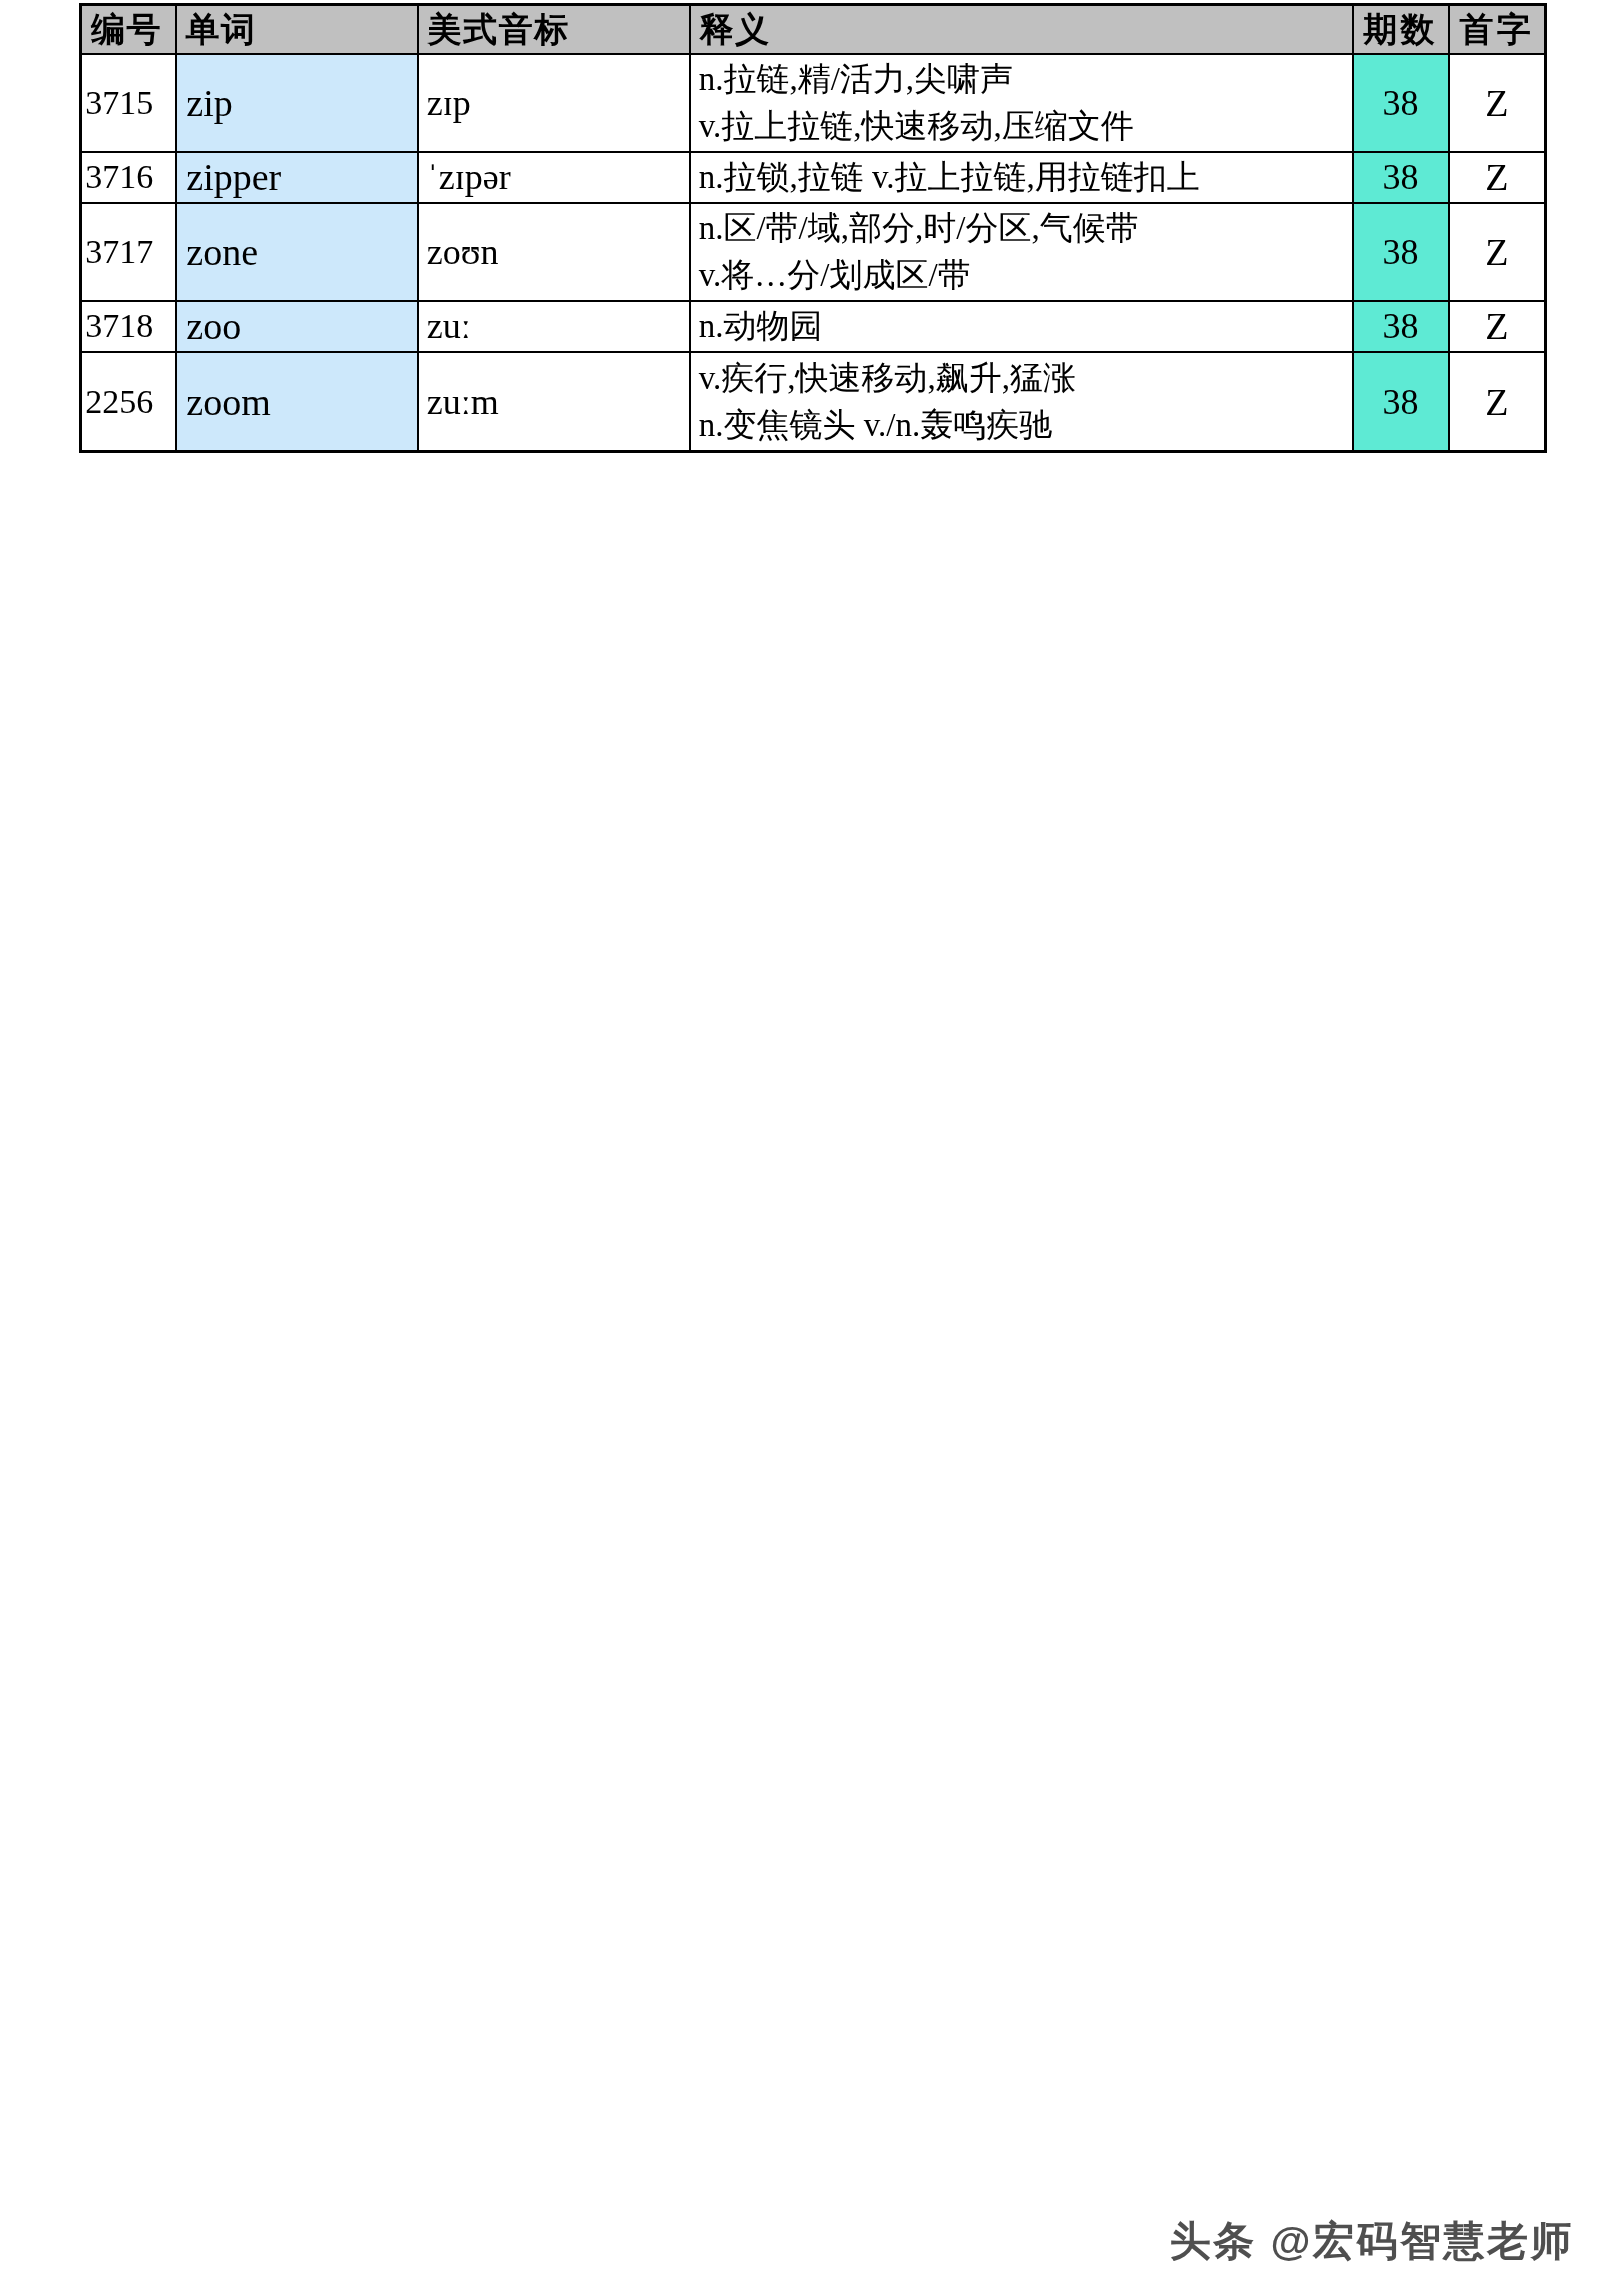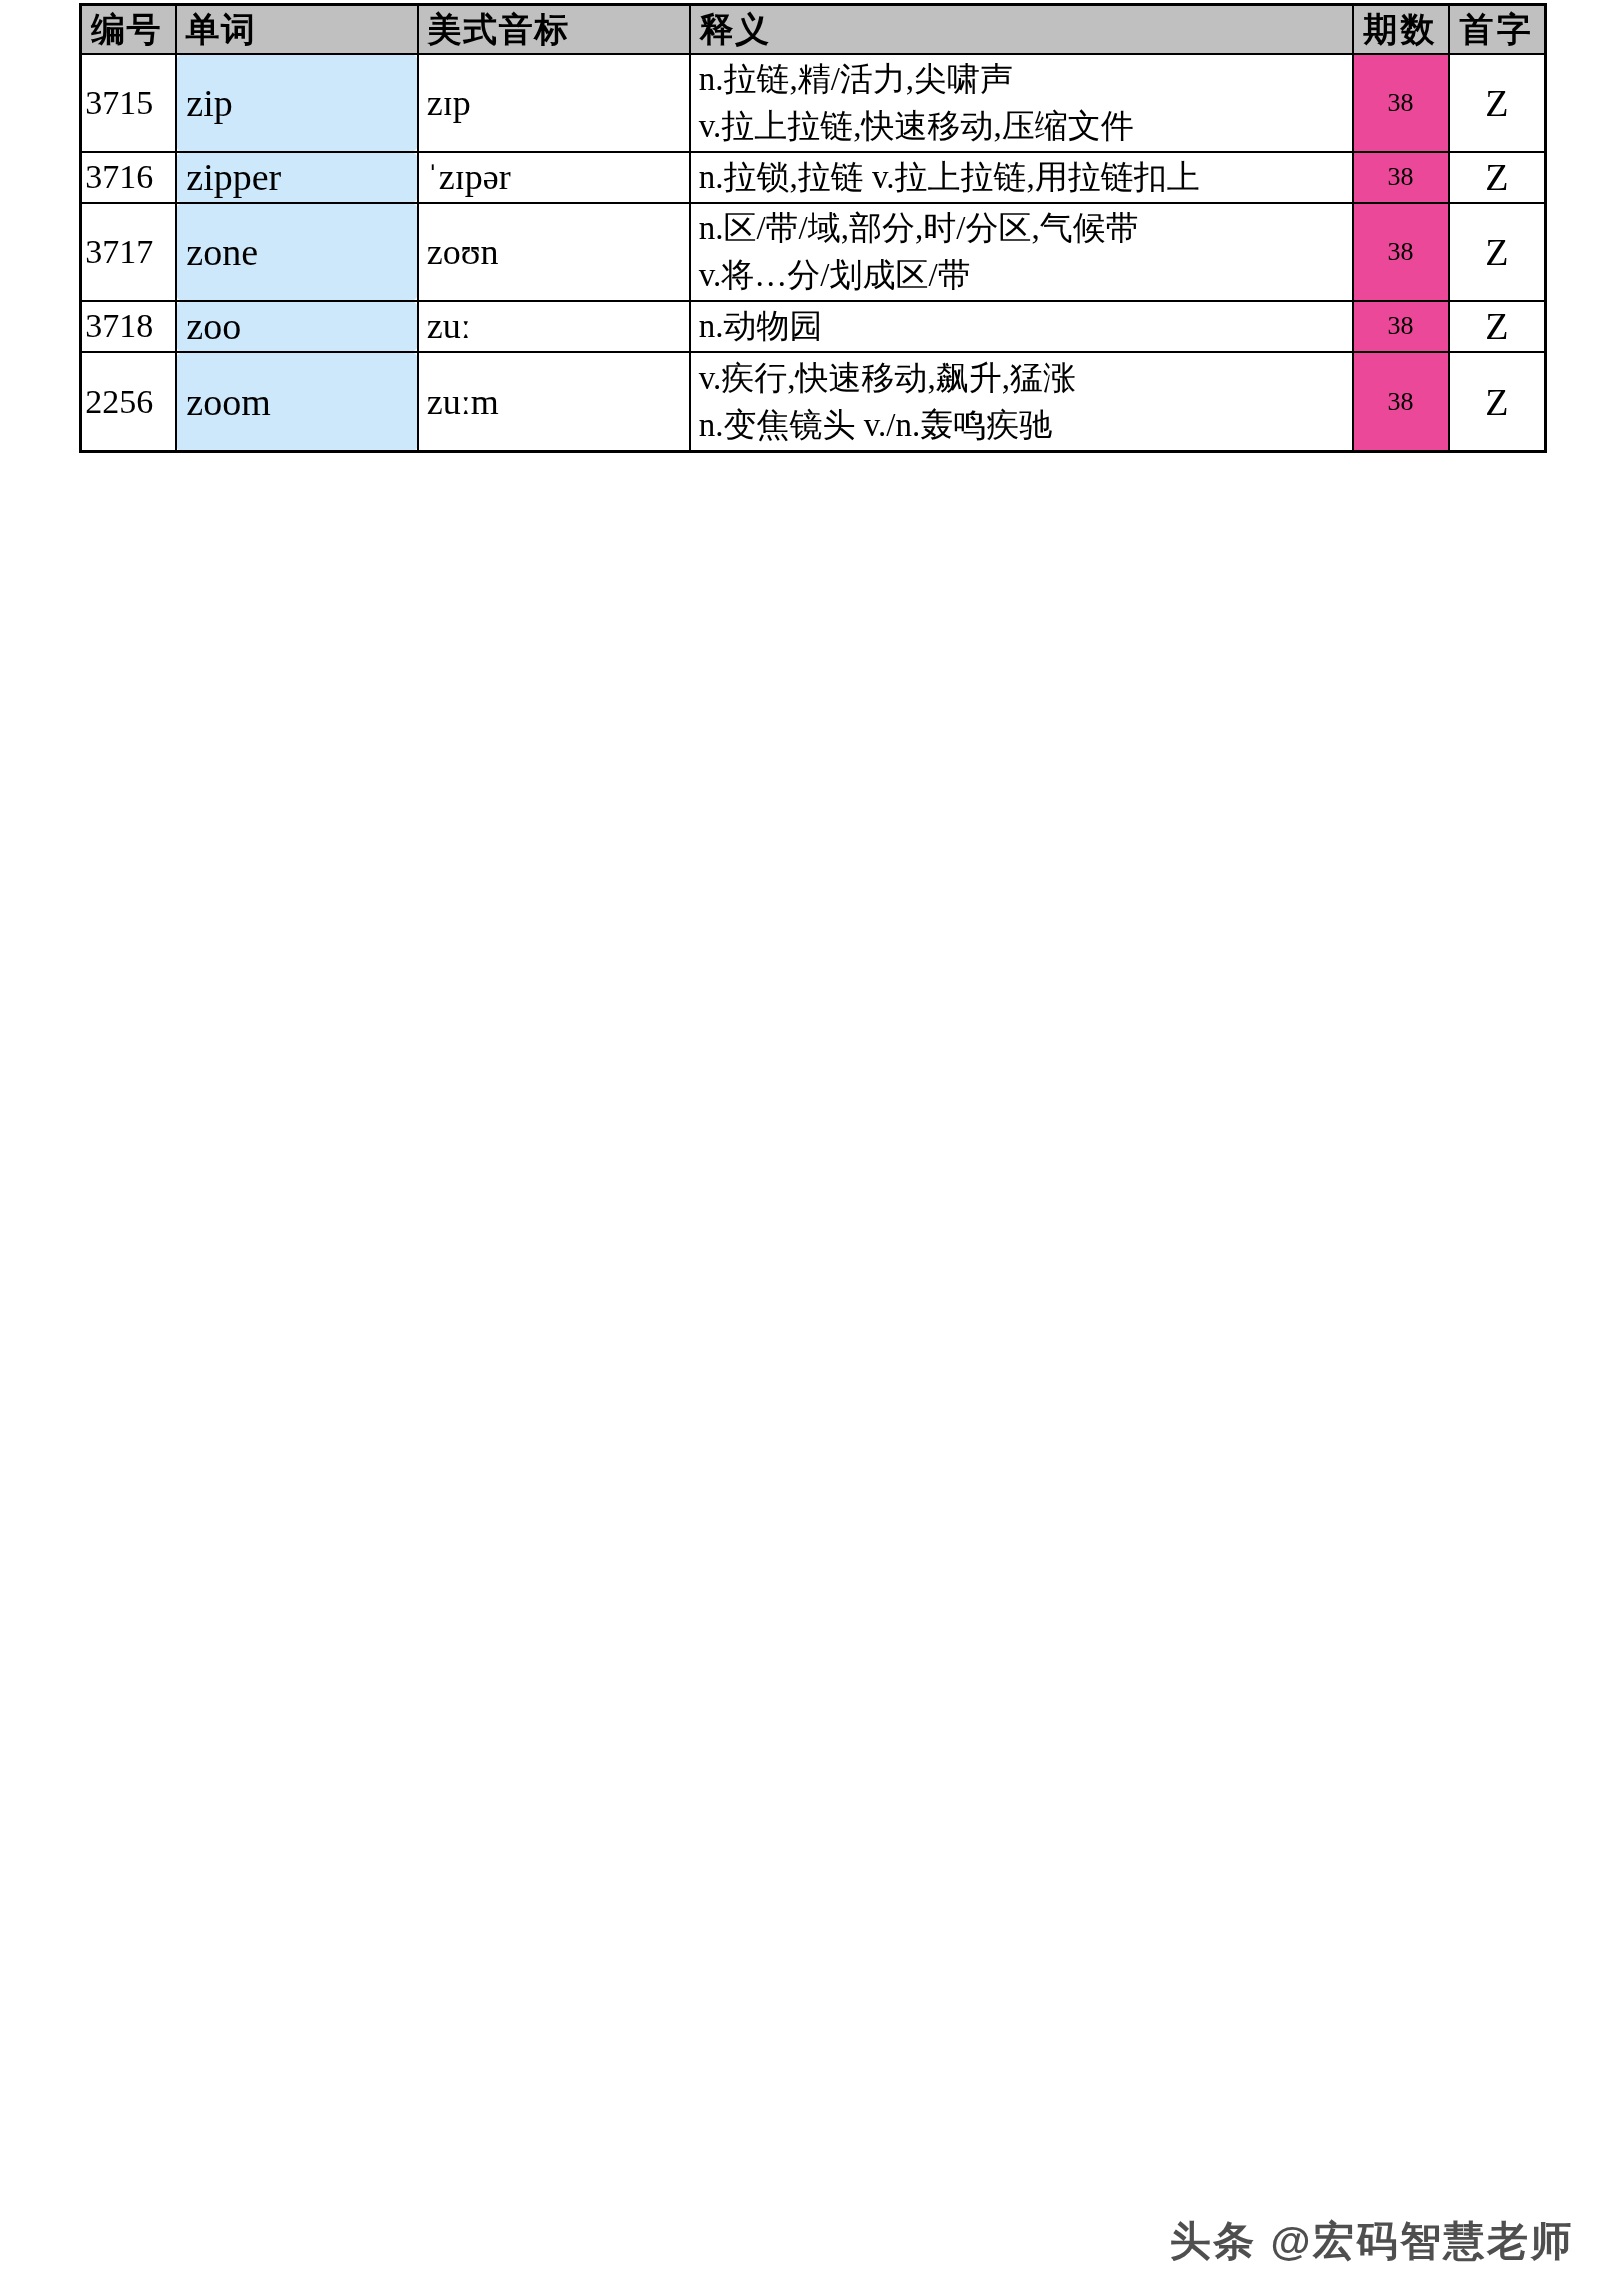--- a/index.html
+++ b/index.html
@@ -44,40 +44,39 @@
     font-size: 34px;
     text-align: left;
     padding-left: 3.3px;
     background: #ffffff;
   }
   .c-word {
     font-size: 38px;
     text-align: left;
     padding-left: 9.8px;
     background: #cde8fb;
-    border-radius: 8px;
   }
   .c-ph {
     font-size: 36px;
     text-align: left;
     padding-left: 8.2px;
     background: #ffffff;
     margin-left: 32px;
   }
   .c-def {
     font-size: 33px;
     text-align: left;
     padding-left: 8.2px;
     background: #ffffff;
   }
   .c-def .def-line { line-height: 47px; }
   .c-issue {
-    font-size: 26px;
+    font-size: 36px;
     text-align: center;
-    background: #ec4899;
+    background: #5eead4;
   }
   .c-init {
     font-size: 38px;
     text-align: center;
     background: #ffffff;
   }
   .r1 { height: 74px; }
   .r2 { height: 51px; }
   .r3 { height: 97px; padding-left: 37px; }
   .r4 { height: 46px; }

